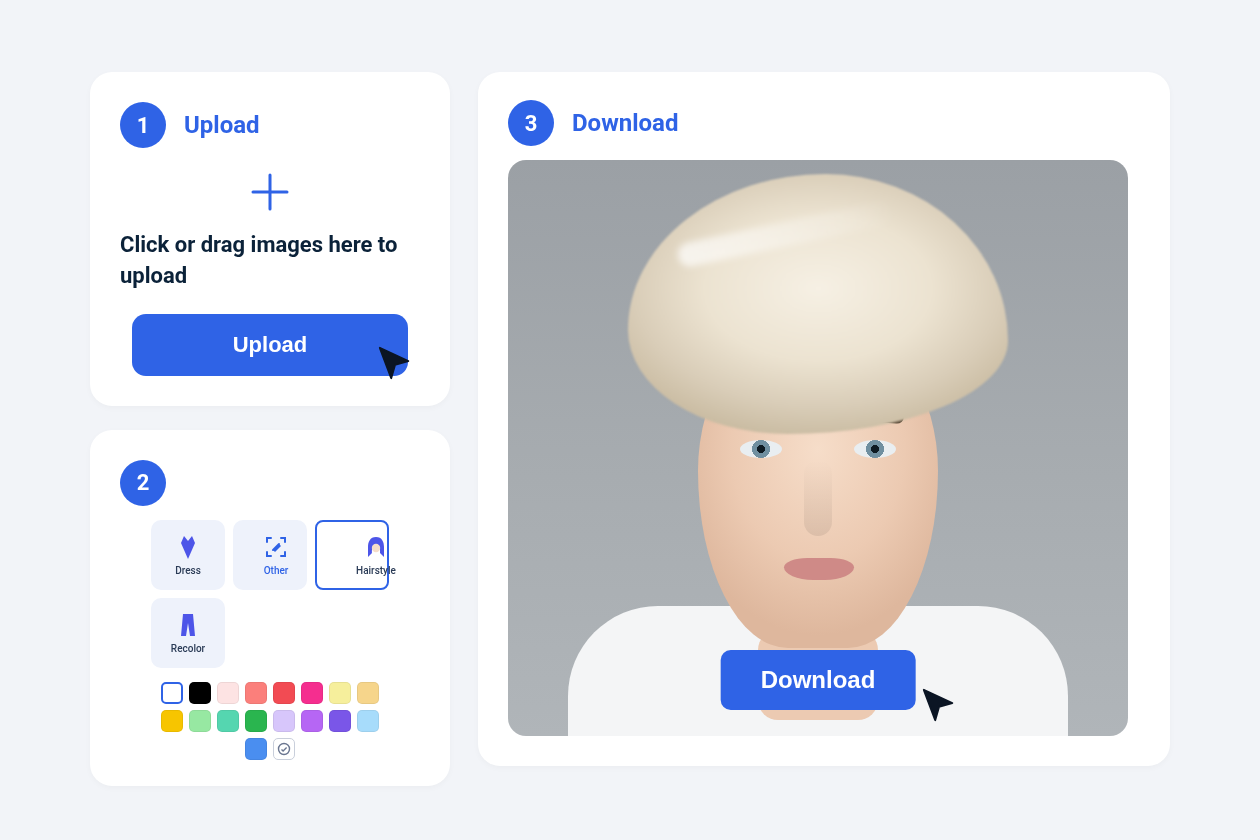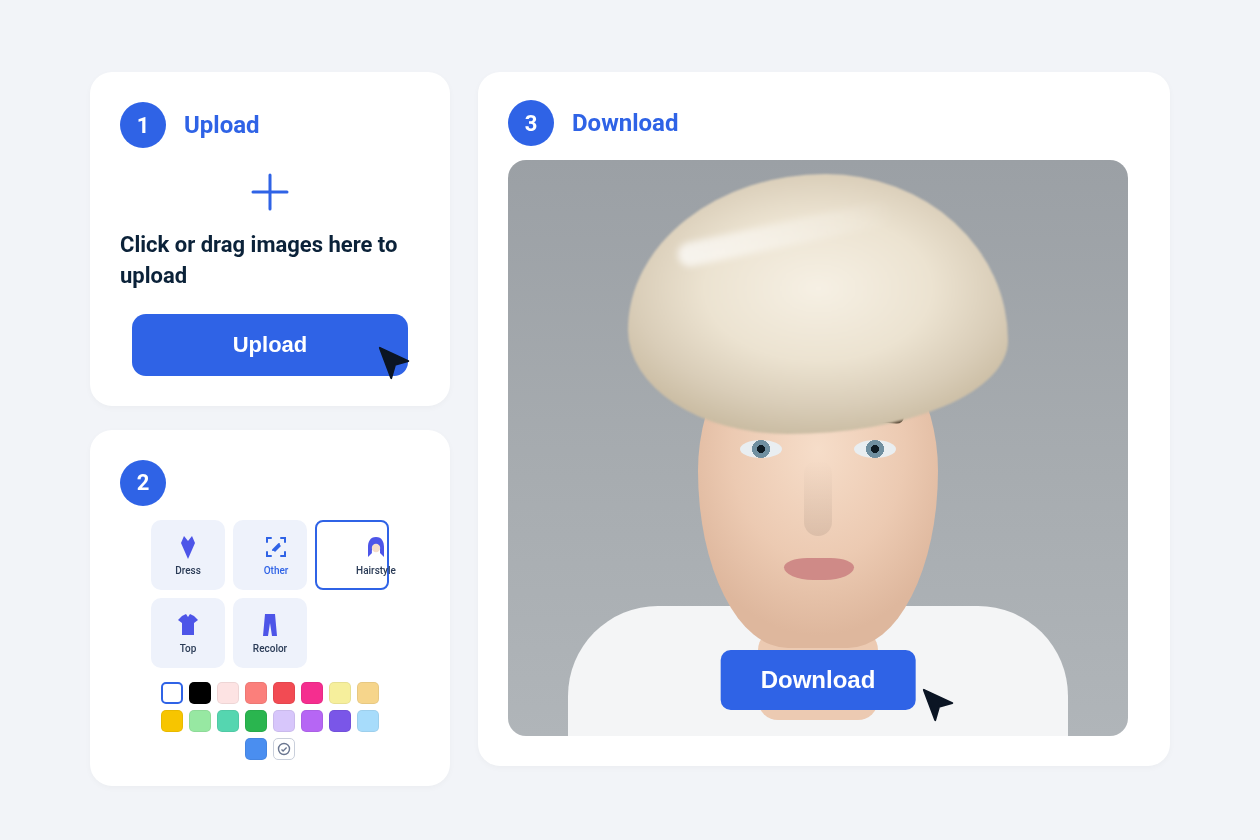--- a/index.html
+++ b/index.html
@@ -298,28 +298,20 @@
           <span class="cat-label">Other</span>
         </div>
         <div class="cat-item selected">
           <span class="cat-icon">
             <svg viewBox="0 0 28 28">
                 <path d="M14 4 C8 4 6 9 6 14 L6 24 L10 20 C10 20 9 12 14 12 C19 12 18 20 18 20 L22 24 L22 14 C22 9 20 4 14 4 Z" fill="#4d55e8"></path>
                 <circle cx="14" cy="15" r="4.2" fill="#f6ddc9"></circle>
               </svg>
           </span>
           <span class="cat-label">Hairstyle</span>
-        </div>
-        <div class="cat-item">
-          <span class="cat-icon">
-            <svg viewBox="0 0 28 28">
-                <path d="M8 5 L12 3 L14 6 L16 3 L20 5 L24 9 L20 12 L20 24 L8 24 L8 12 L4 9 Z" fill="#4d55e8"></path>
-              </svg>
-          </span>
-          <span class="cat-label">Top</span>
         </div>
         <div class="cat-item">
           <span class="cat-icon">
             <svg viewBox="0 0 28 28">
                 <path d="M9 3 H19 L21 25 H16 L14 12 L12 25 H7 Z" fill="#4d55e8"></path>
               </svg>
           </span>
           <span class="cat-label">Recolor</span>
         </div>
       </div>

